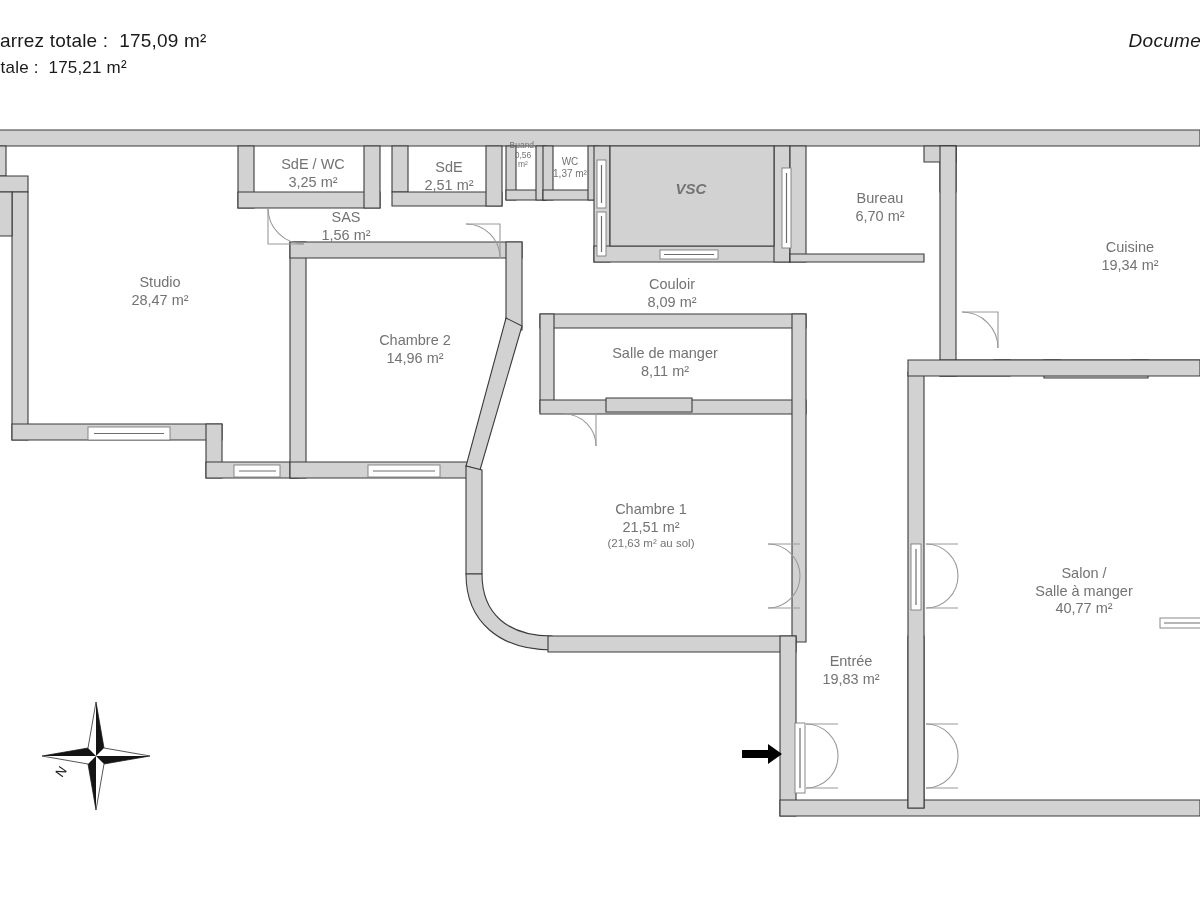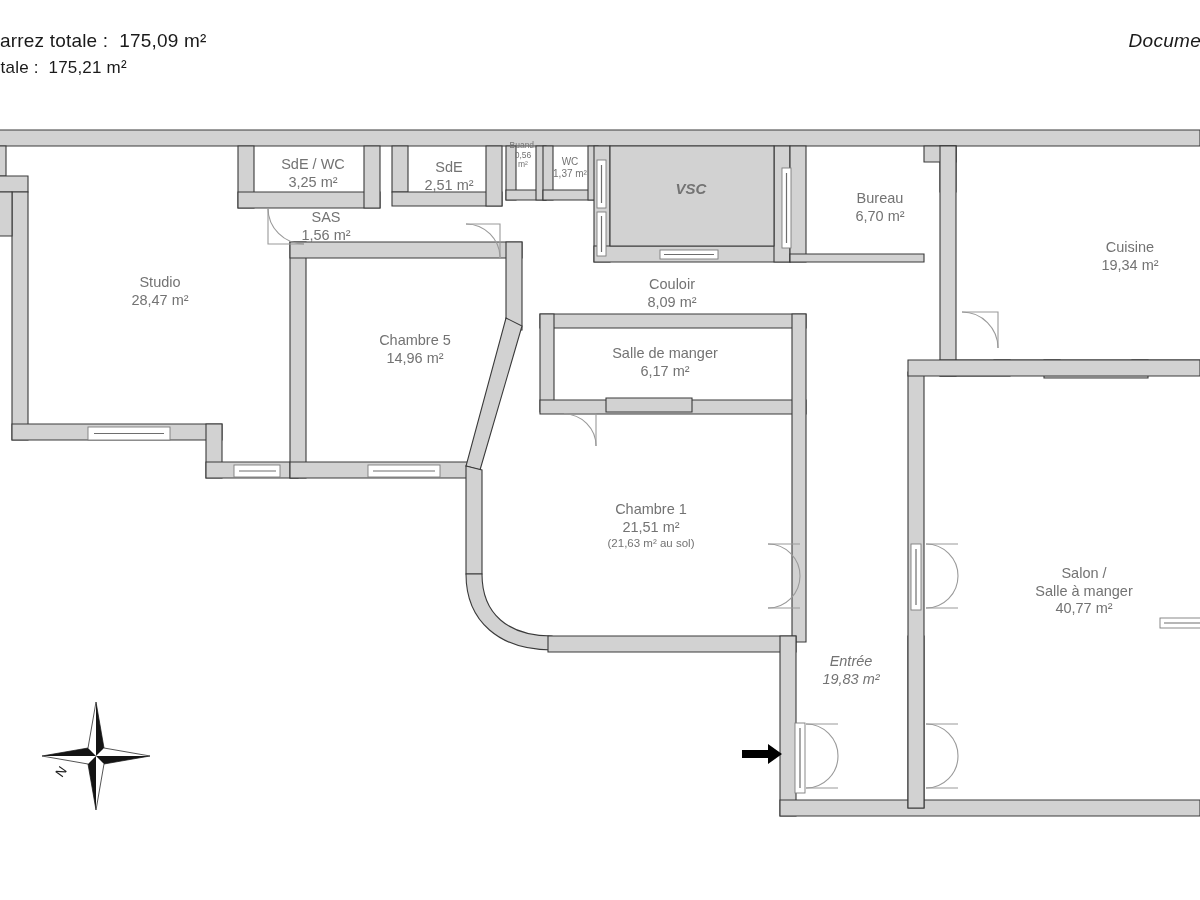--- a/index.html
+++ b/index.html
@@ -173,27 +173,27 @@
       <polygon points="96,810 88,764 96,756" fill="#141414"></polygon>
       <polygon points="42,756 88,748 96,756" fill="#141414"></polygon>
       <polygon points="150,756 104,764 96,756" fill="#141414"></polygon>
       <text x="62" y="778" font-size="13" font-family="Liberation Sans, sans-serif" fill="#222" transform="rotate(-55 62 778)">N</text>
     </g>
   </svg>
 
   <div id="room-labels">
       <div class="lbl" style="left: 50px; top: 274px; width: 220px;"><span class="nm">Studio</span><span class="ar">28,47 m²</span></div>
       <div class="lbl" style="left: 203px; top: 156px; width: 220px;"><span class="nm">SdE / WC</span><span class="ar">3,25 m²</span></div>
-      <div class="lbl" style="left: 216px; top: 209px; width: 220px;"><span class="nm">SAS</span><span class="ar">1,56 m²</span></div>
+      <div class="lbl" style="left: 236px; top: 209px; width: 220px;"><span class="nm">SAS</span><span class="ar">1,56 m²</span></div>
       <div class="lbl" style="left: 339px; top: 159px; width: 220px;"><span class="nm">SdE</span><span class="ar">2,51 m²</span></div>
       <div class="lbl xs" style="left: 413px; top: 141px; width: 220px;"><span class="nm">Buand.</span><span class="ar">0,56</span><span class="ar">m²</span></div>
       <div class="lbl sm" style="left: 460px; top: 156px; width: 220px;"><span class="nm">WC</span><span class="ar">1,37 m²</span></div>
       <div class="lbl ital" style="left: 581px; top: 180px; width: 220px;"><span class="nm">VSC</span></div>
       <div class="lbl" style="left: 562px; top: 276px; width: 220px;"><span class="nm">Couloir</span><span class="ar">8,09 m²</span></div>
       <div class="lbl" style="left: 770px; top: 190px; width: 220px;"><span class="nm">Bureau</span><span class="ar">6,70 m²</span></div>
       <div class="lbl" style="left: 1020px; top: 239px; width: 220px;"><span class="nm">Cuisine</span><span class="ar">19,34 m²</span></div>
-      <div class="lbl" style="left: 305px; top: 332px; width: 220px;"><span class="nm">Chambre 5</span><span class="ar">14,96 m²</span></div>
-      <div class="lbl" style="left: 555px; top: 345px; width: 220px;"><span class="nm">Salle de manger</span><span class="ar">6,17 m²</span></div>
+      <div class="lbl" style="left: 305px; top: 332px; width: 220px;"><span class="nm">Chambre 2</span><span class="ar">14,96 m²</span></div>
+      <div class="lbl" style="left: 555px; top: 345px; width: 220px;"><span class="nm">Salle de manger</span><span class="ar">8,11 m²</span></div>
       <div class="lbl" style="left: 541px; top: 501px; width: 220px;"><span class="nm">Chambre 1</span><span class="ar">21,51 m²</span><span class="sub">(21,63 m² au sol)</span></div>
       <div class="lbl" style="left: 974px; top: 565px; width: 220px;"><span class="nm">Salon /</span><span class="nm">Salle à manger</span><span class="ar">40,77 m²</span></div>
-      <div class="lbl" style="left: 741px; top: 653px; width: 220px; font-style: italic;"><span class="nm">Entrée</span><span class="ar">19,83 m²</span></div>
+      <div class="lbl" style="left: 741px; top: 653px; width: 220px;"><span class="nm">Entrée</span><span class="ar">19,83 m²</span></div>
     </div>
 </div>
 
 </body></html>

